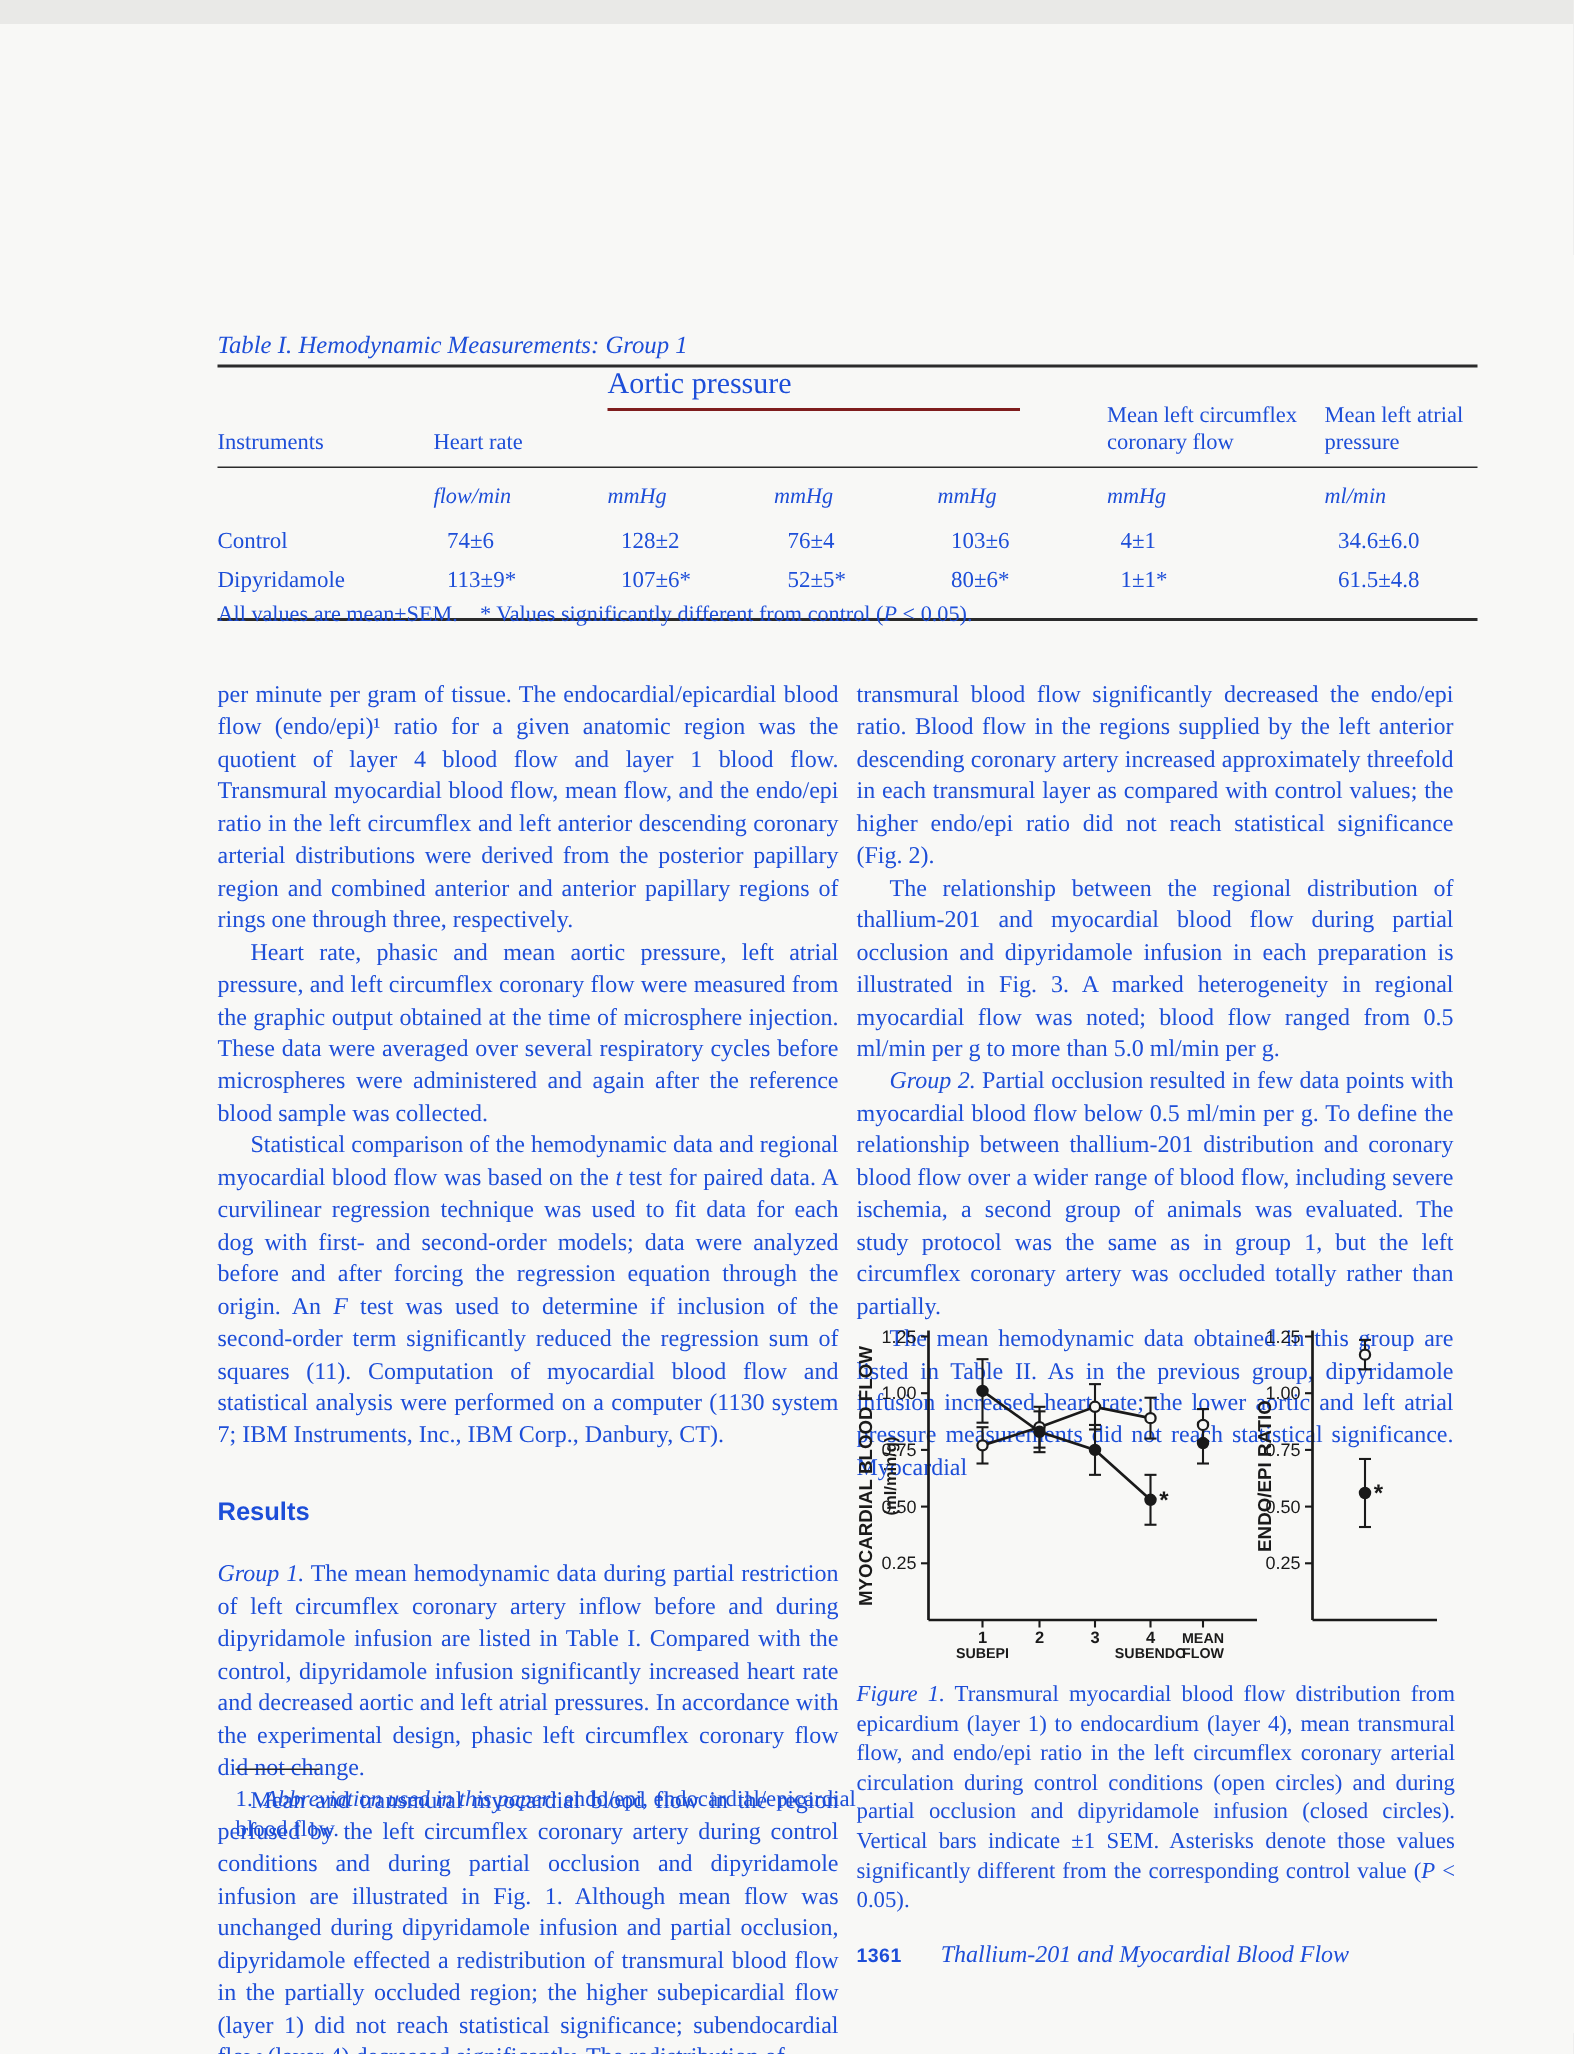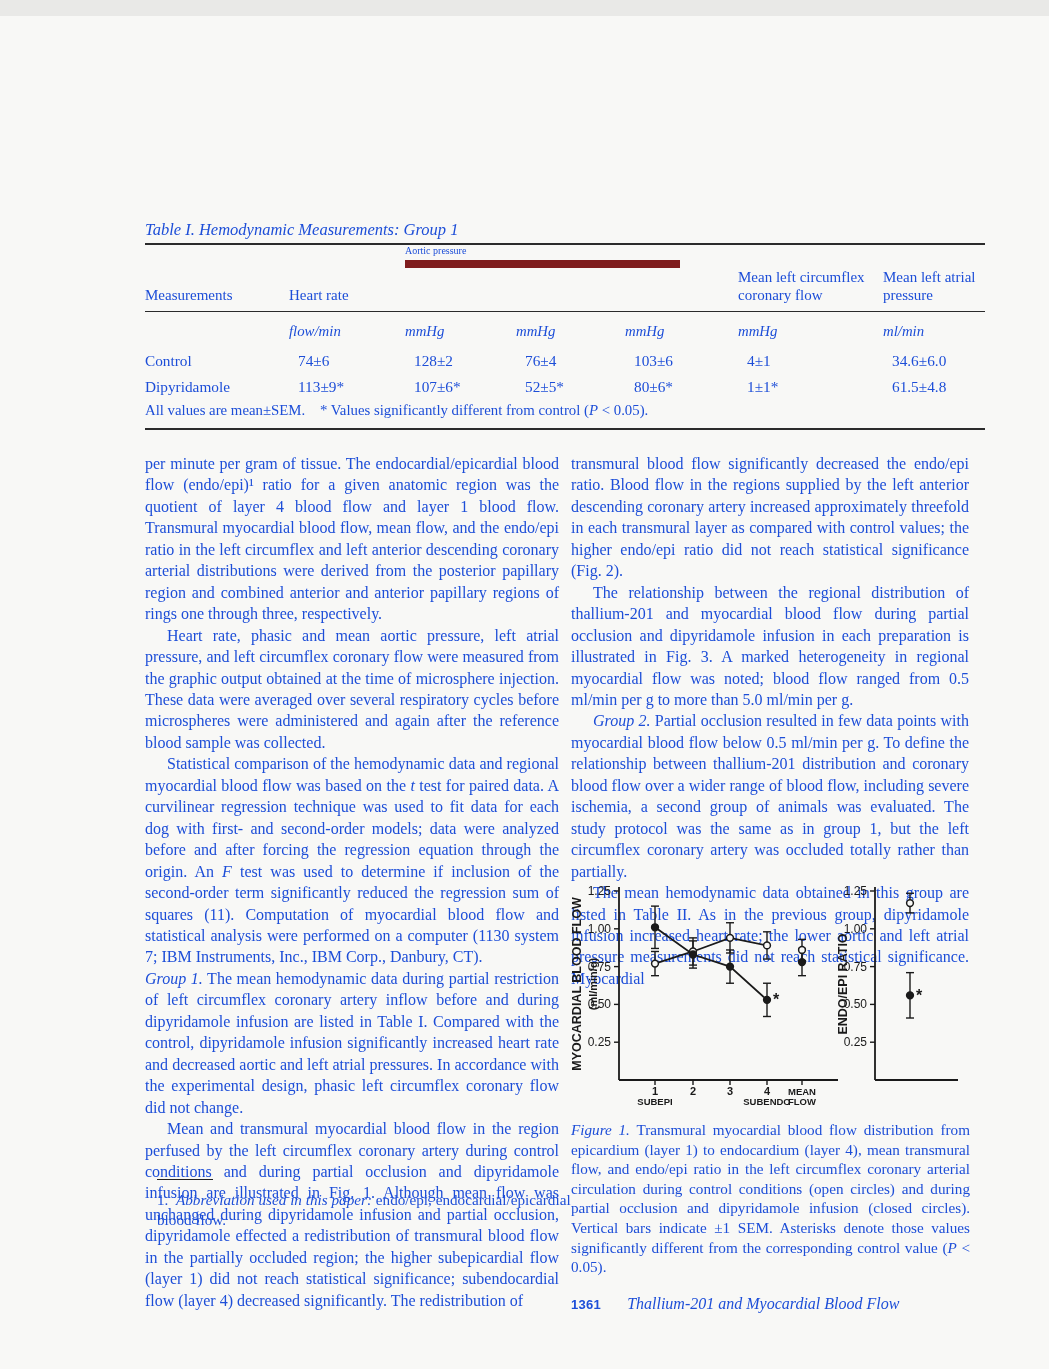--- a/index.html
+++ b/index.html
@@ -12,27 +12,27 @@
   
   .t-title{position:absolute; left:145px; top:204px; font-size:16.5px; font-style:normal;}
   .t-title i{font-style:italic;}
   .t-wrap{position:absolute; left:145px; top:227px; width:840px;}
   .rule{border-top:2.4px solid #2b2b2b; height:0;}
   .rule.mid{border-top:1.5px solid #2b2b2b;}
   .t-grid{display:grid; grid-template-columns:144px 116px 111px 109px 113px 145px 102px;}
   .t-head{align-items:end; height:66px;}
   .hc{font-size:15px; line-height:17.5px; padding-bottom:7px; white-space:pre-line; overflow:visible;}
   .group{grid-column:3 / span 3; display:flex; flex-direction:column; justify-content:space-between; height:100%; padding-top:6px;}
-  .g-label{font-size:10px; border-bottom:8px solid #7f1d1d; padding-bottom:4px; margin-right:58px;}
+  .g-label{font-size:20px; border-bottom:2px solid #7f1d1d; padding-bottom:4px; margin-right:58px;}
   .g-subs{display:grid; grid-template-columns:111px 109px 113px;}
   .g-subs .hc{padding-bottom:7px;}
   .t-units .cell{font-size:14.8px; font-style:italic; padding:11px 0 8px 0;}
   .t-body .cell{font-size:15.3px; padding:2px 0 2px 0; line-height:22px;}
   .t-body .cell.val{padding-left:9px;}
-  .t-body{padding-bottom:28px;}
+  .t-body{padding-bottom:12px;}
   .t-foot{position:absolute; left:145px; top:386px; width:840px; font-size:14.8px;}
   
   .col{position:absolute; top:437px; font-size:16px; line-height:21.45px; text-align:justify;}
   #col-left{left:145px; width:414px;}
   #col-right{left:571px; width:398px;}
   .col p{margin:0;}
   .col p.ind{text-indent:22px;}
   .h-results{font-family:"Liberation Sans", sans-serif; font-weight:bold; font-size:17px; margin:29px 0 21px 0; text-align:left;}
   i{font-style:italic;}
   
@@ -49,21 +49,21 @@
 </head>
 <body>
 
 <div class="page">
 
   <div class="t-title"><i>Table I. Hemodynamic Measurements: Group 1</i></div>
 
   <div class="t-wrap">
     <div class="rule"></div>
     <div class="t-grid t-head">
-      <div class="hc">Measurements</div>
+      <div class="hc">Instruments</div>
       <div class="hc">Heart rate</div>
       <div class="group">
         <div class="g-label">Aortic pressure</div>
       </div>
       <div class="hc">Mean left circumflex
 coronary flow</div>
       <div class="hc">Mean left atrial
 pressure</div>
     </div>
     <div class="rule mid"></div>
@@ -98,20 +98,21 @@
       </div>
     <div class="rule"></div>
   </div>
 
   <div class="t-foot">All values are mean±SEM. * Values significantly different from control (<i>P</i> &lt; 0.05).</div>
 
   <div class="col" id="col-left">
       <p>per minute per gram of tissue. The endocardial/epicardial blood flow (endo/epi)¹ ratio for a given anatomic region was the quotient of layer 4 blood flow and layer 1 blood flow. Transmural myocardial blood flow, mean flow, and the endo/epi ratio in the left circumflex and left anterior descending coronary arterial distributions were derived from the posterior papillary region and combined anterior and anterior papillary regions of rings one through three, respectively.</p>
       <p class="ind">Heart rate, phasic and mean aortic pressure, left atrial pressure, and left circumflex coronary flow were measured from the graphic output obtained at the time of microsphere injection. These data were averaged over several respiratory cycles before microspheres were administered and again after the reference blood sample was collected.</p>
       <p class="ind">Statistical comparison of the hemodynamic data and regional myocardial blood flow was based on the <i>t</i> test for paired data. A curvilinear regression technique was used to fit data for each dog with first- and second-order models; data were analyzed before and after forcing the regression equation through the origin. An <i>F</i> test was used to determine if inclusion of the second-order term significantly reduced the regression sum of squares (11). Computation of myocardial blood flow and statistical analysis were performed on a computer (1130 system 7; IBM Instruments, Inc., IBM Corp., Danbury, CT).</p>
+      <div class="h-results">Results</div>
       <p><i>Group 1.</i> The mean hemodynamic data during partial restriction of left circumflex coronary artery inflow before and during dipyridamole infusion are listed in Table I. Compared with the control, dipyridamole infusion significantly increased heart rate and decreased aortic and left atrial pressures. In accordance with the experimental design, phasic left circumflex coronary flow did not change.</p>
       <p class="ind">Mean and transmural myocardial blood flow in the region perfused by the left circumflex coronary artery during control conditions and during partial occlusion and dipyridamole infusion are illustrated in Fig. 1. Although mean flow was unchanged during dipyridamole infusion and partial occlusion, dipyridamole effected a redistribution of transmural blood flow in the partially occluded region; the higher subepicardial flow (layer 1) did not reach statistical significance; subendocardial flow (layer 4) decreased significantly. The redistribution of</p>
     </div>
   <div class="col" id="col-right">
       <p>transmural blood flow significantly decreased the endo/epi ratio. Blood flow in the regions supplied by the left anterior descending coronary artery increased approximately threefold in each transmural layer as compared with control values; the higher endo/epi ratio did not reach statistical significance (Fig. 2).</p>
       <p class="ind">The relationship between the regional distribution of thallium-201 and myocardial blood flow during partial occlusion and dipyridamole infusion in each preparation is illustrated in Fig. 3. A marked heterogeneity in regional myocardial flow was noted; blood flow ranged from 0.5 ml/min per g to more than 5.0 ml/min per g.</p>
       <p class="ind"><i>Group 2.</i> Partial occlusion resulted in few data points with myocardial blood flow below 0.5 ml/min per g. To define the relationship between thallium-201 distribution and coronary blood flow over a wider range of blood flow, including severe ischemia, a second group of animals was evaluated. The study protocol was the same as in group 1, but the left circumflex coronary artery was occluded totally rather than partially.</p>
       <p class="ind">The mean hemodynamic data obtained in this group are listed in Table II. As in the previous group, dipyridamole infusion increased heart rate; the lower aortic and left atrial pressure measurements did not reach statistical significance. Myocardial</p>
     </div>
 

